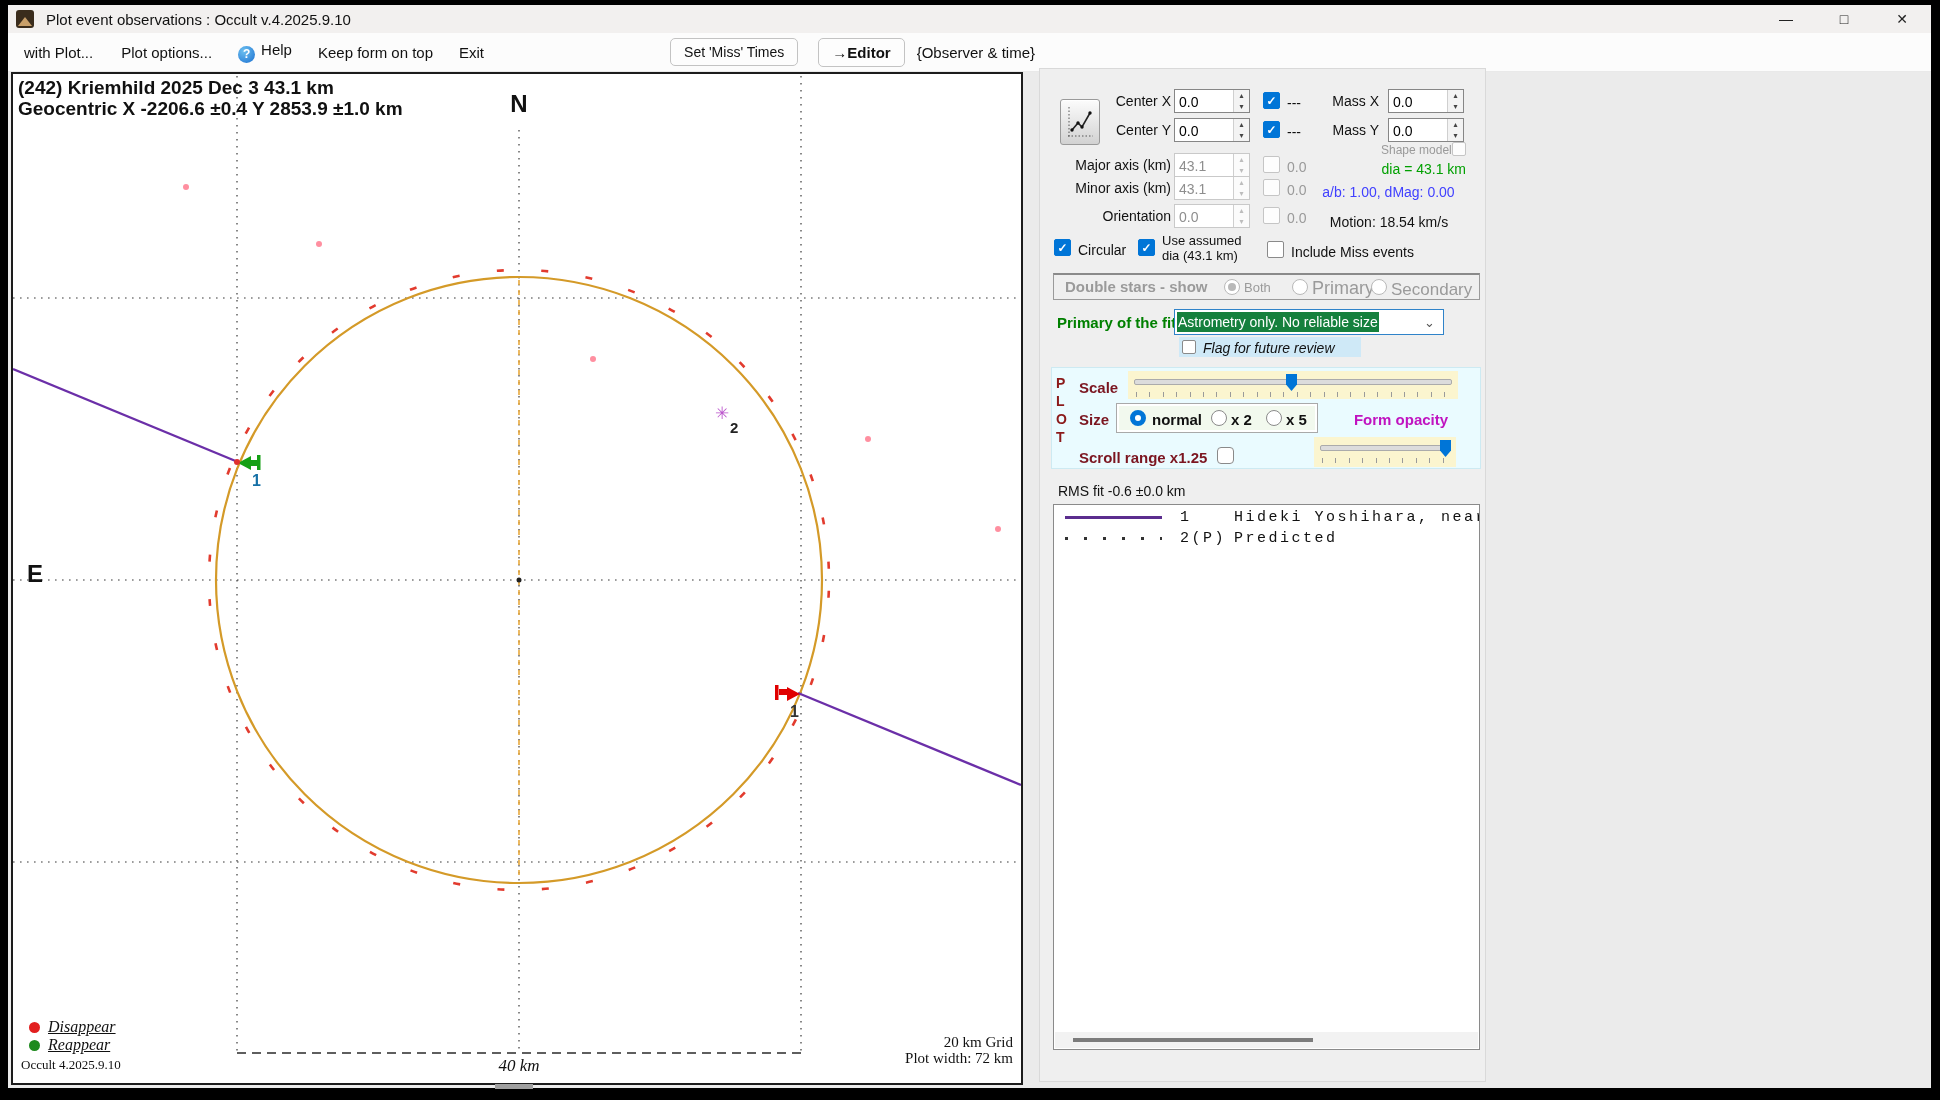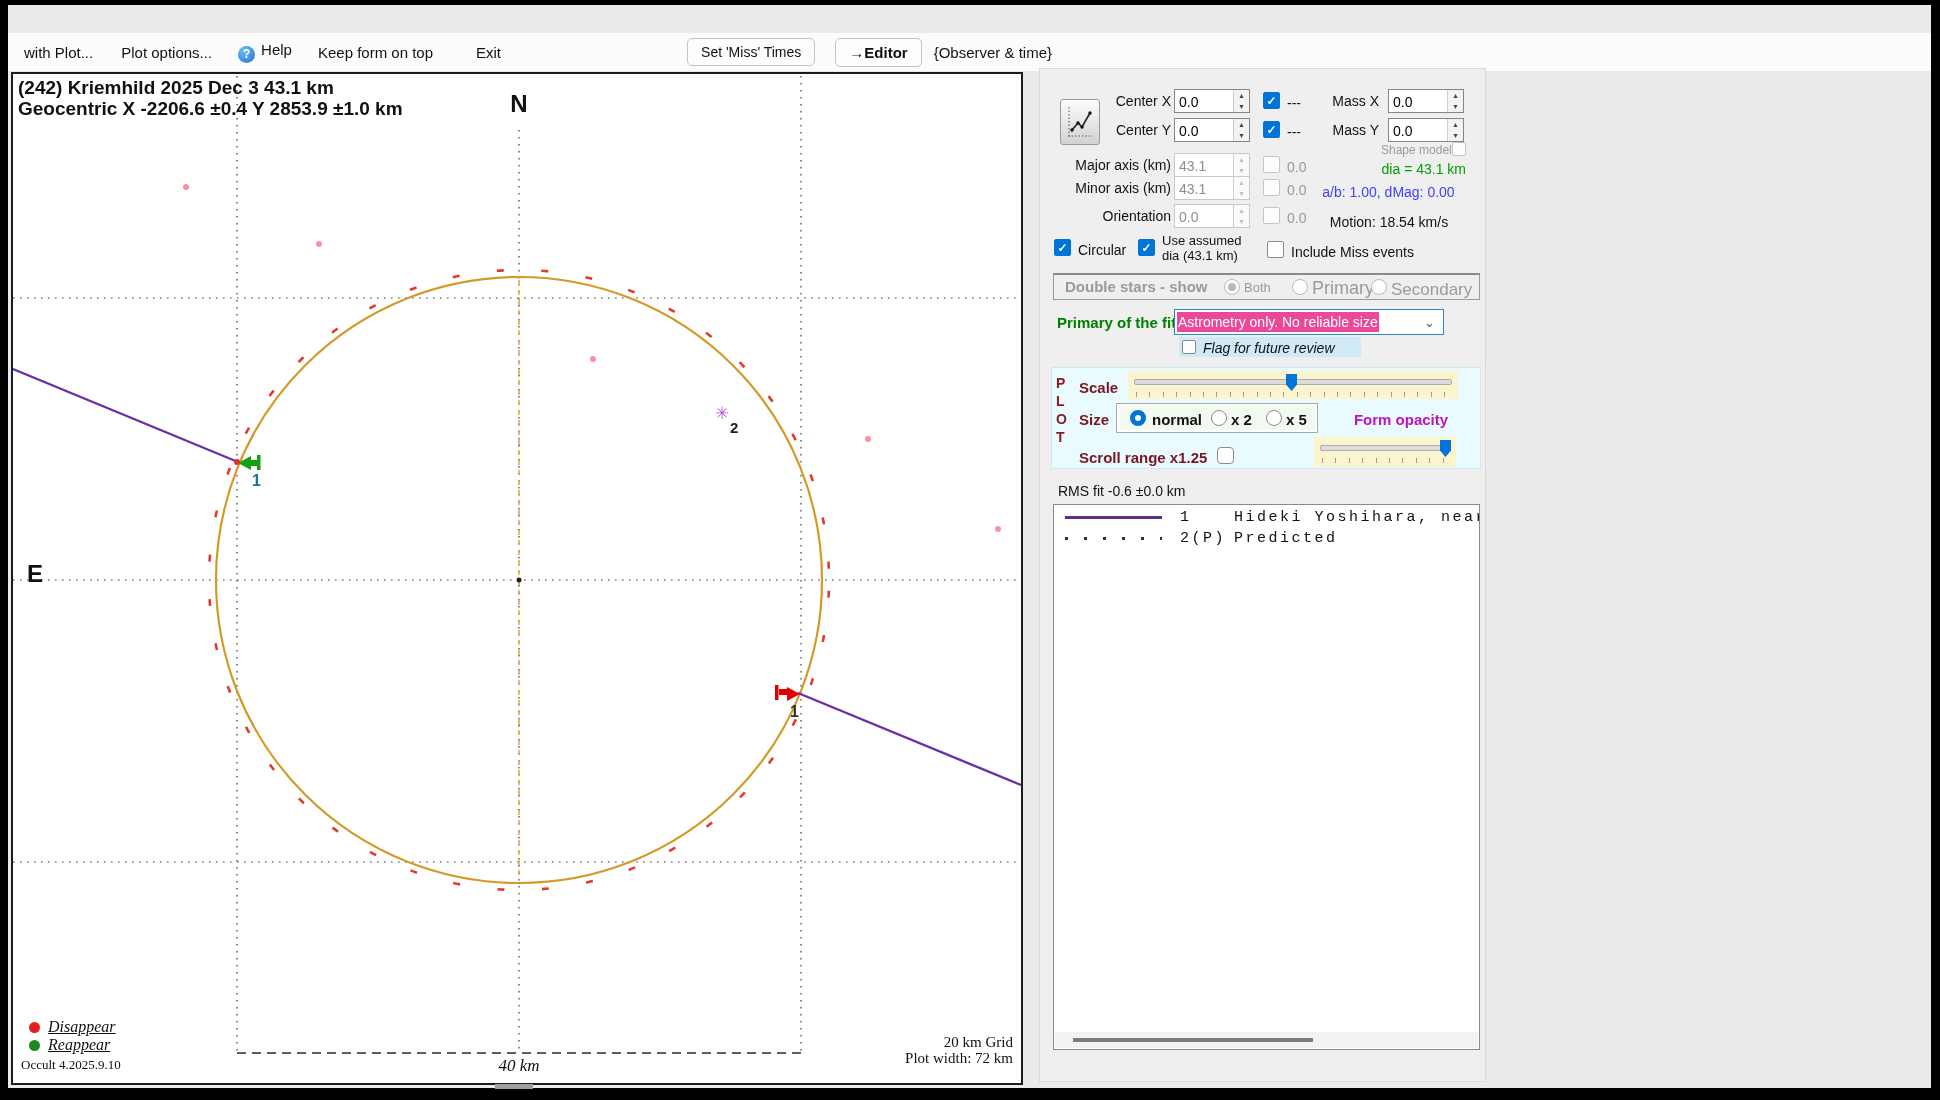--- a/index.html
+++ b/index.html
@@ -48,21 +48,21 @@
   .cb.on{background:#0075d7;border-color:#0075d7;}
   .ck{color:#fff;font-size:12px;line-height:1;font-weight:bold;}
   .cb.disq{border-color:#c5c5c5;background:#fdfdfd;}
   .cb.sm{width:14px;height:14px;}
   .rad{position:absolute;width:16px;height:16px;border-radius:50%;border:1px solid #8a8a8a;background:#fff;box-sizing:border-box;}
   .rad.on{border:5px solid #0075d7;}
   .rad.disr{border-color:#b9b9b9;}
   .rdot{position:absolute;left:3px;top:3px;width:8px;height:8px;border-radius:50%;background:#b9b9b9;}
   
   .dd{position:absolute;width:270px;height:26px;border:1px solid #2f83c9;background:#fff;display:flex;align-items:center;font-size:14px;box-sizing:border-box;}
-  .ddsel{background:#ec4899;color:#fff;padding:2px 1px;margin-left:2px;white-space:nowrap;}
+  .ddsel{background:#15803d;color:#fff;padding:2px 1px;margin-left:2px;white-space:nowrap;}
   .chev{margin-left:auto;margin-right:8px;color:#555;font-size:13px;}
   .flagrow{position:absolute;background:#cfe9f7;}
   .flagtext{font-style:italic;font-size:14px;}
   
   .pp{position:absolute;background:#eafbff;border:1px solid #cdeaf2;box-sizing:border-box;}
   .ppletter{position:absolute;font-weight:bold;color:#8b1a1a;font-size:14px;}
   .pplabel{position:absolute;font-weight:bold;color:#7b1520;font-size:15px;white-space:nowrap;}
   .magenta{color:#c013c0;}
   .slider{position:absolute;background:#fbf5cf;}
   .groove{position:absolute;left:6px;right:6px;top:8px;height:4px;background:#dcdcdc;border:1px solid #ababab;border-radius:2px;}
@@ -82,31 +82,40 @@
   .sw.dot{height:3px;background:repeating-linear-gradient(90deg,#333 0 3px,transparent 3px 19px);}
   .oid{width:54px;flex:0 0 auto;}
   .hscroll{position:absolute;left:1px;bottom:1px;height:16px;right:1px;background:#f2f2f2;}
   .hthumb{position:absolute;left:18px;top:6px;width:240px;height:4px;background:#7c7c7c;}
 </style>
 </head>
 <body>
 
 <div class="window">
 
+  <div class="titlebar">
+    <div class="wicon"></div>
+    <div class="ttext">Plot event observations : Occult v.4.2025.9.10</div>
+    <div class="winbtns">
+      <div class="winbtn">—</div>
+      <div class="winbtn">□</div>
+      <div class="winbtn">✕</div>
+    </div>
+  </div>
 
   <div class="menubar">
     <span class="mitem" style="margin-left:16px">with Plot...</span>
     <span class="mitem" style="margin-left:28px">Plot options...</span>
     <span class="mitem" style="margin-left:26px">
       <span class="hicon">
           <span>?</span>
         </span><span>Help</span>
     </span>
     <span class="mitem" style="margin-left:26px">Keep form on top</span>
-    <span class="mitem" style="margin-left:43px">Exit</span>
+    <span class="mitem" style="margin-left:26px">Exit</span>
     <span class="mbtn" style="margin-left:186px">Set 'Miss' Times</span>
     <span class="mbtn bold" style="margin-left:20px">→Editor</span>
     <span class="mitem" style="margin-left:12px">{Observer &amp; time}</span>
   </div>
 
   <div class="plot">
     <svg class="abs" style="left:0;top:0" width="1008" height="1009" viewBox="0 0 1008 1009">
       <g stroke="#3a3a3a" stroke-width="1.2" stroke-dasharray="1.6 5.4" fill="none">
         <line x1="224" y1="2" x2="224" y2="979"></line>
         <line x1="506" y1="56" x2="506" y2="979"></line>

